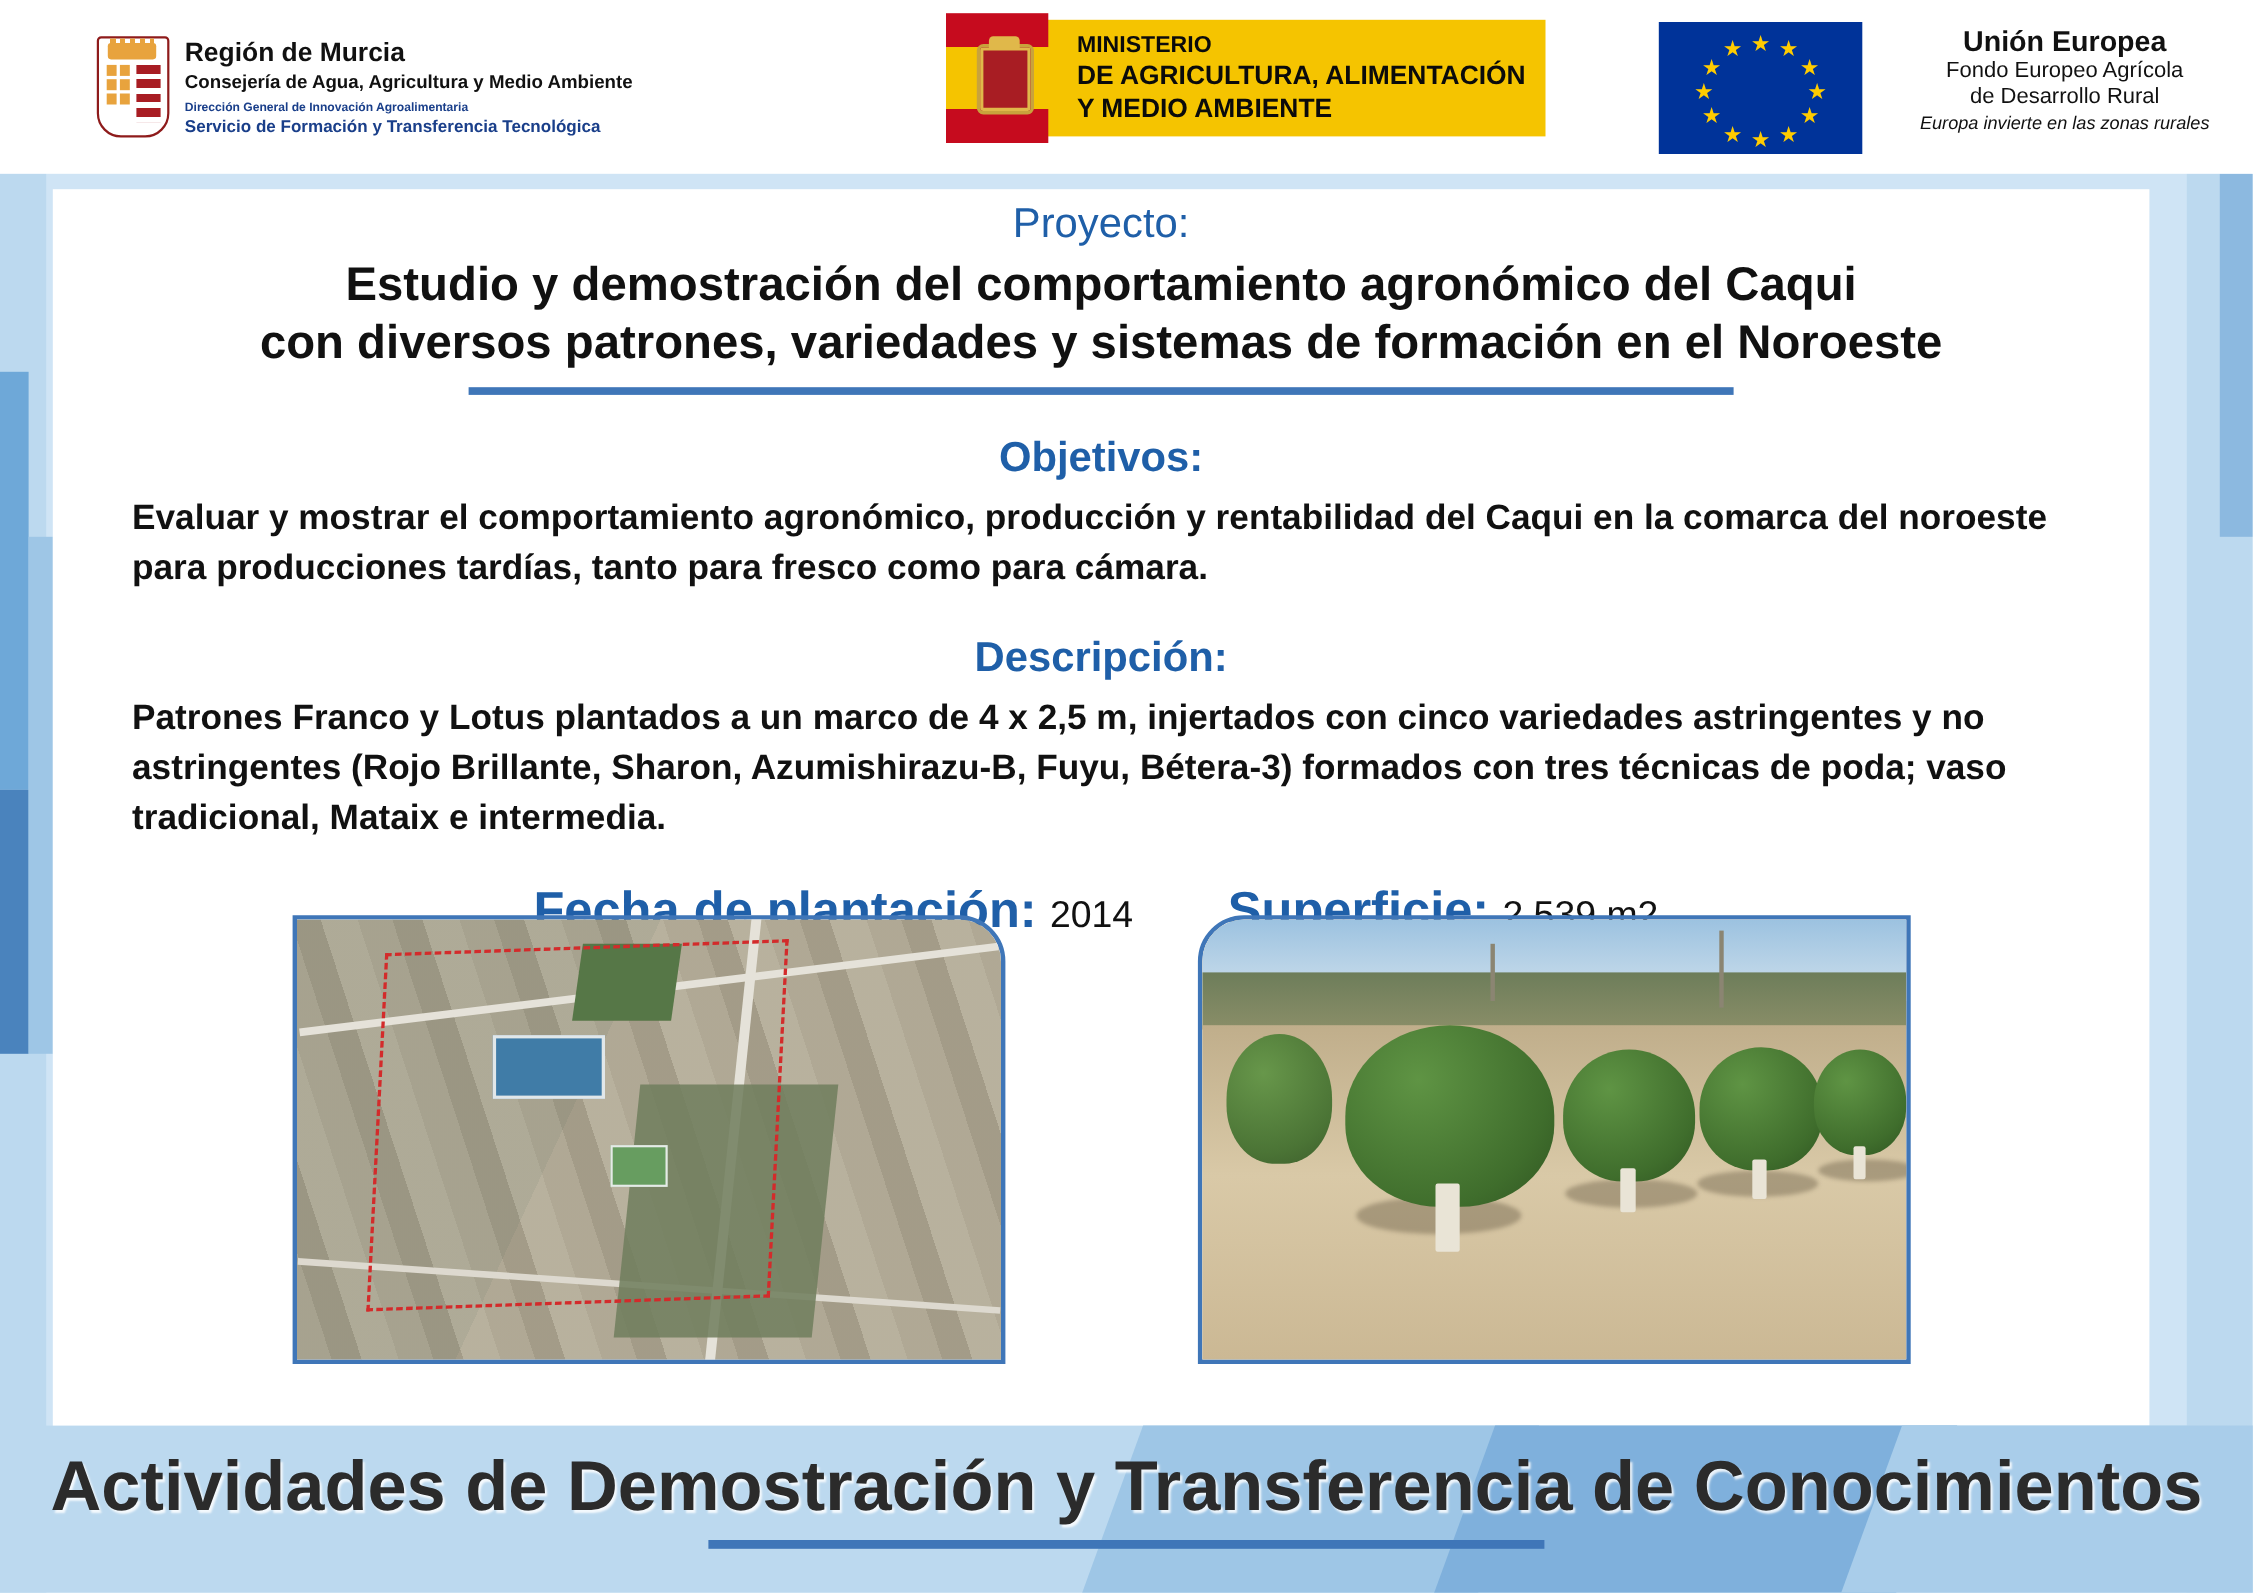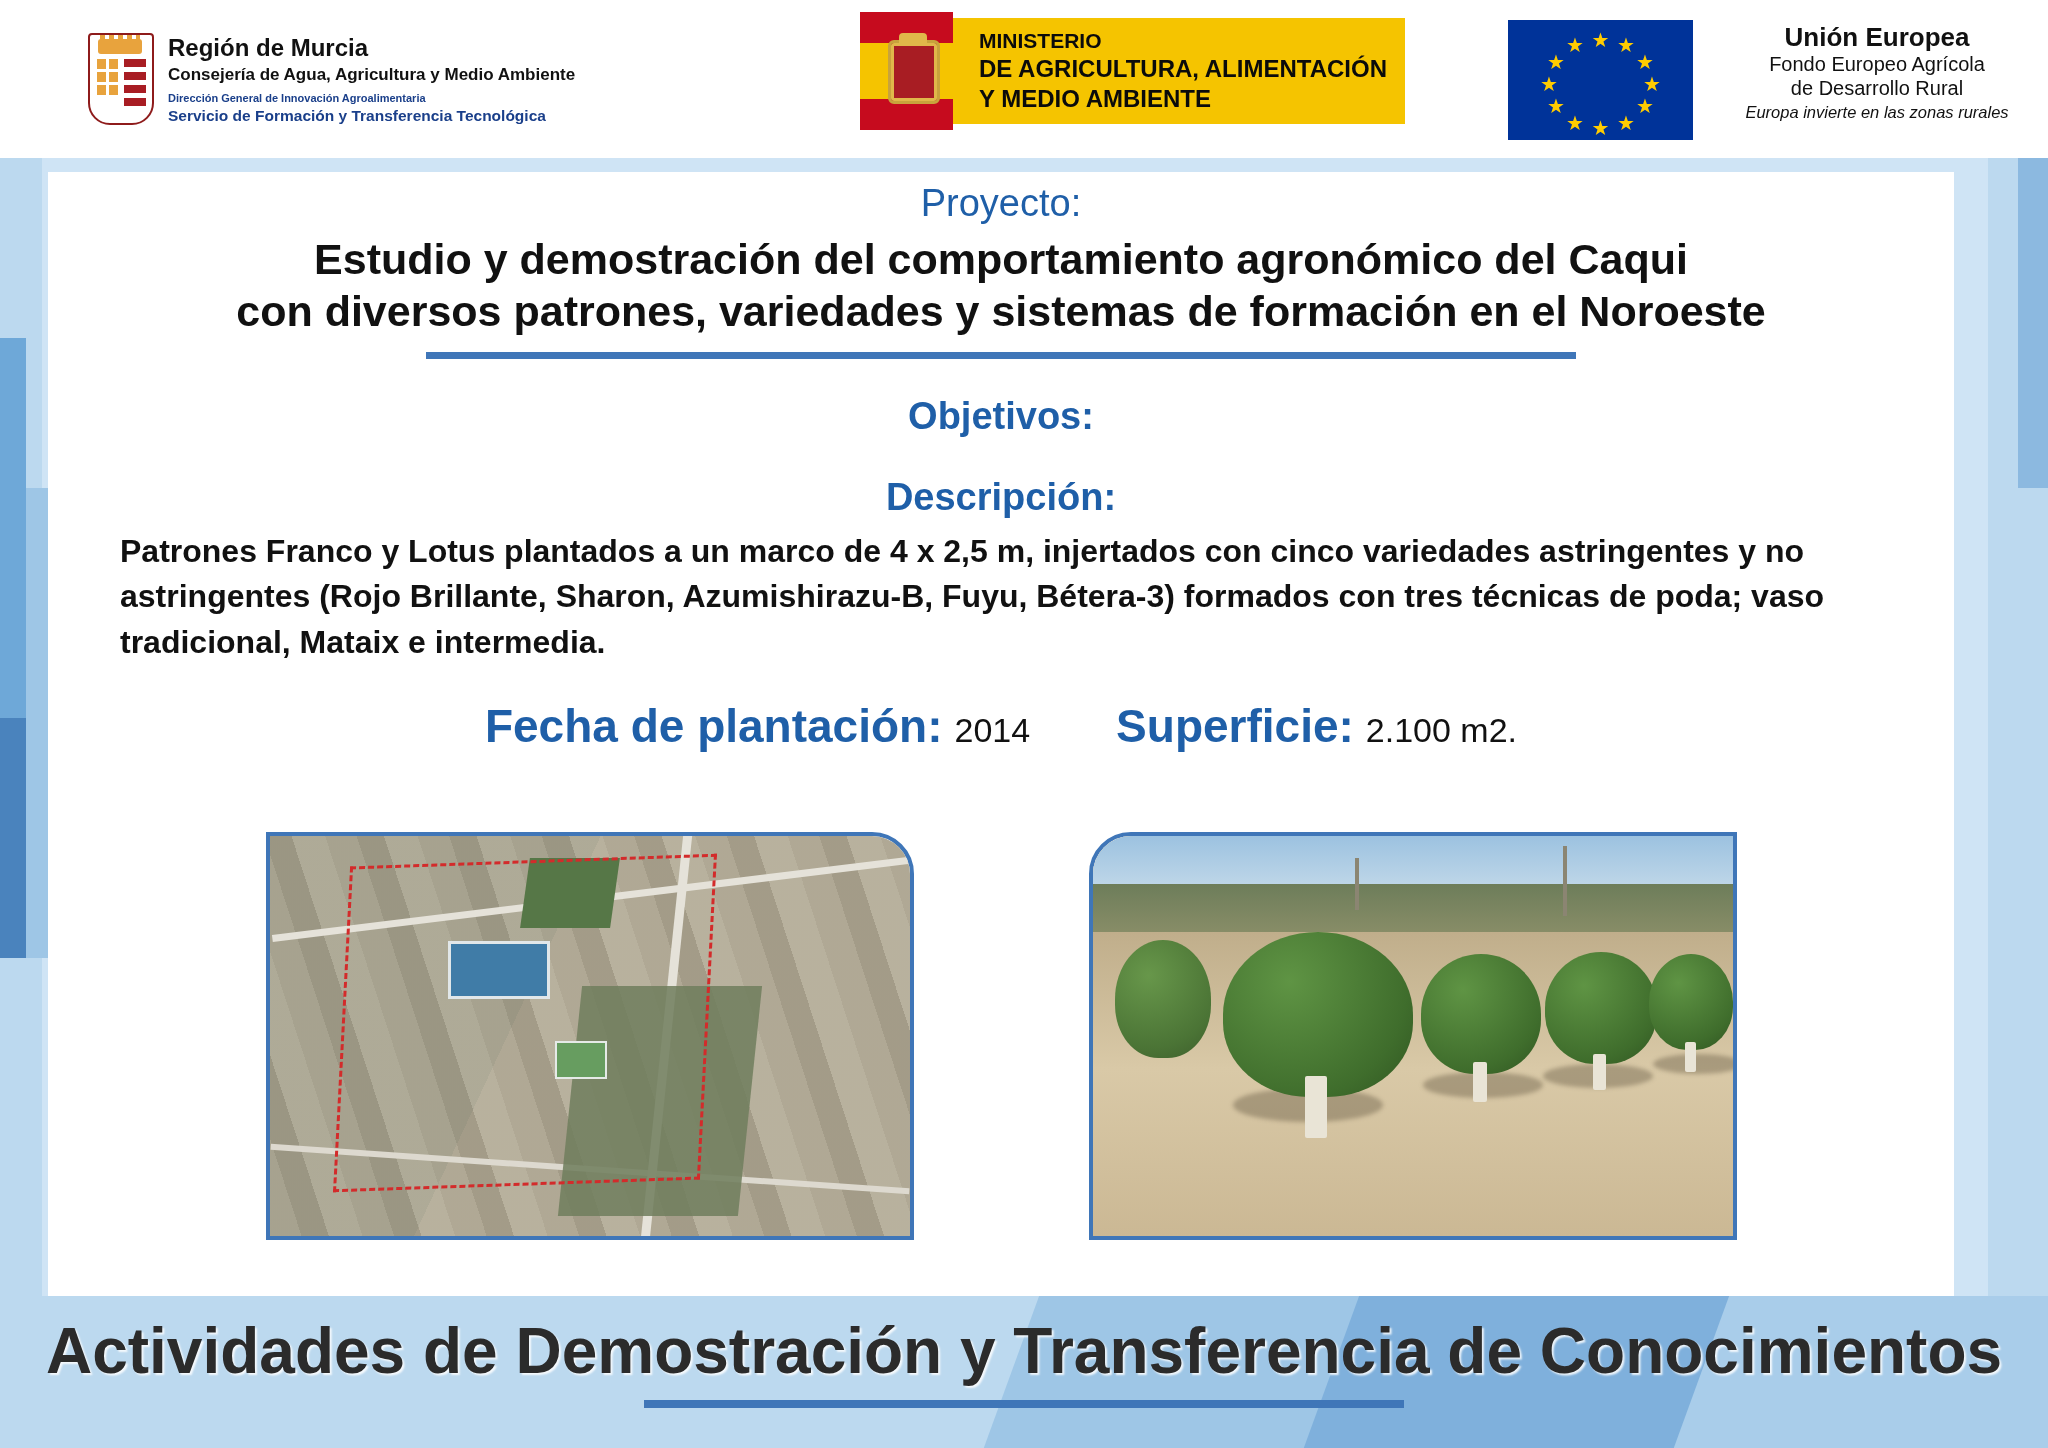--- a/index.html
+++ b/index.html
@@ -442,30 +442,31 @@
 </div>
 
 <div class="card">
 
   <div class="proyecto-label">Proyecto:</div>
   <div class="proyecto-title">Estudio y demostración del comportamiento agronómico del Caqui</div>
   <div class="proyecto-title" style="margin-top:0">con diversos patrones, variedades y sistemas de formación en el Noroeste</div>
   <div class="divider"></div>
 
   <div class="section-head" style="margin-top:36px">Objetivos:</div>
+  <div class="body-text">Evaluar y mostrar el comportamiento agronómico, producción y rentabilidad del Caqui en la comarca del noroeste para producciones tardías, tanto para fresco como para cámara.</div>
 
   <div class="section-head" style="margin-top:38px">Descripción:</div>
   <div class="body-text">Patrones Franco y Lotus plantados a un marco de 4 x 2,5 m, injertados con cinco variedades astringentes y no astringentes (Rojo Brillante, Sharon, Azumishirazu-B, Fuyu, Bétera-3) formados con tres técnicas de poda; vaso tradicional, Mataix e intermedia.</div>
 
   <div class="meta-row">
     <div>
       <span class="meta-label">Fecha de plantación:</span><span class="meta-value">2014</span>
     </div>
     <div>
-      <span class="meta-label">Superficie:</span><span class="meta-value">2.100 m2.</span>
+      <span class="meta-label">Superficie:</span><span class="meta-value">2.539 m2.</span>
     </div>
   </div>
 
   <div class="images-row">
 
     <div class="photo rounded-tr">
       <div class="aerial">
         <div class="road-1"></div>
         <div class="road-3"></div>
         <div class="road-2"></div>

